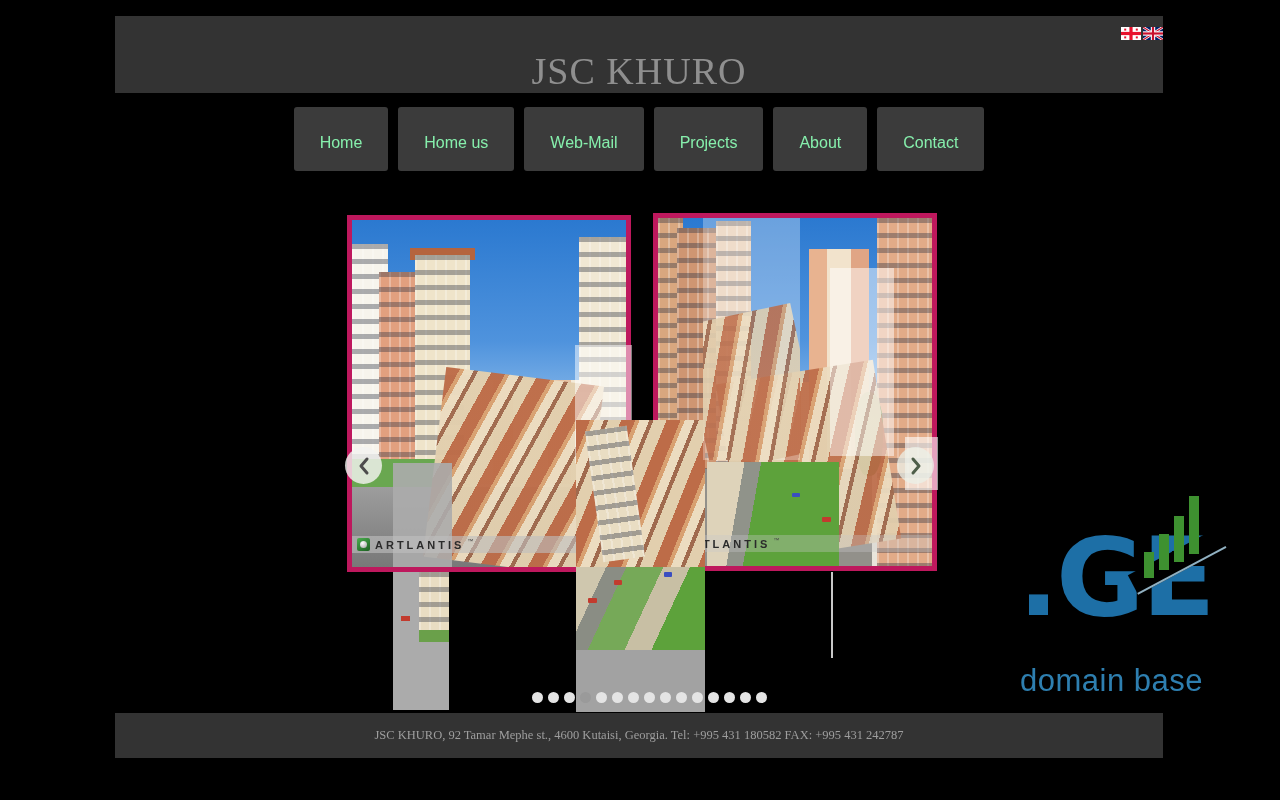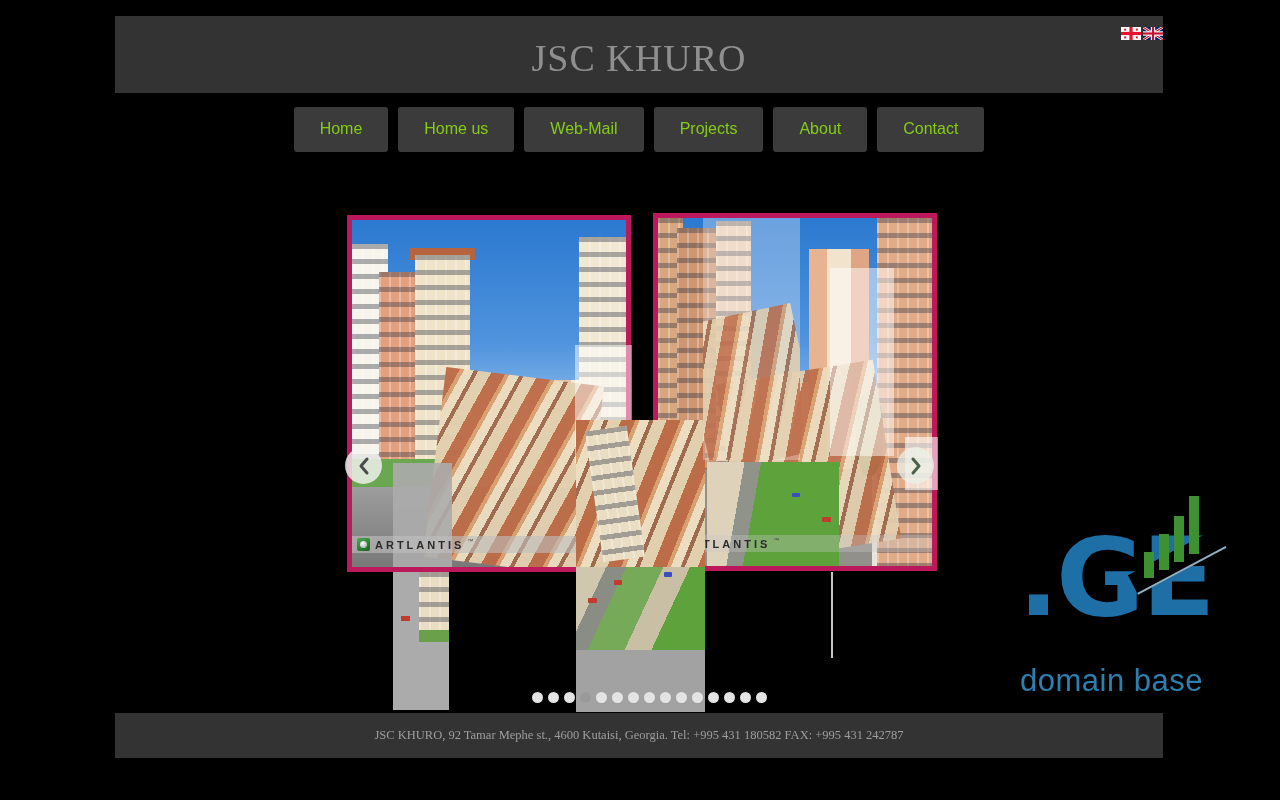--- a/index.html
+++ b/index.html
@@ -1,28 +1,28 @@
 <!DOCTYPE html>
 <html><head>
 <meta charset="utf-8">
 <style>
   html,body{margin:0;padding:0;background:#000;}
   .page{position:relative;width:1280px;height:800px;background:#000;overflow:hidden;
         font-family:"Liberation Sans",sans-serif;}
   
   .header{position:absolute;left:115px;top:16px;width:1048px;height:77px;background:#333;}
-  .site-title{margin:4px;text-align:center;line-height:77px;font-family:"Liberation Serif",serif;
+  .site-title{margin:17px;text-align:center;line-height:77px;font-family:"Liberation Serif",serif;
               font-size:38px;font-weight:normal;color:#8f8f8f;letter-spacing:1px;}
   .flags{position:absolute;top:11px;right:0;display:flex;gap:2px;}
   .flag{display:inline-block;width:20px;height:13px;line-height:0;cursor:pointer;}
   
   .nav{position:absolute;left:115px;top:107px;width:1048px;height:43px;display:flex;
        justify-content:center;gap:10px;}
-  .nav-btn{display:block;height:45px;line-height:43px;padding:0 26px;background:#3b3b3b;
-           color:#84cc16;font-size:16px;border-radius:3px;text-decoration:none;cursor:pointer;}
+  .nav-btn{display:block;height:36px;line-height:43px;padding:14px 26px;background:#3b3b3b;
+           color:#86efac;font-size:16px;border-radius:3px;text-decoration:none;cursor:pointer;}
   
   .slide{position:absolute;background:#be185d;z-index:2;}
   .slide1{left:347px;top:215px;width:284px;height:357px;}
   .slide2{left:653px;top:213px;width:284px;height:358px;}
   .photo{position:absolute;left:5px;top:5px;right:5px;bottom:5px;overflow:hidden;
          background:linear-gradient(180deg,#2b79d0 0%,#4f93dd 35%,#9ec7ee 62%,#e6eef6 72%,#efece2 80%,#e8e4da 100%);}
   .frag{position:absolute;}
   .win{background-image:repeating-linear-gradient(180deg,rgba(45,50,65,.38) 0 5px,rgba(255,255,255,0) 5px 15px),
                         repeating-linear-gradient(90deg,rgba(255,255,255,.28) 0 2px,rgba(255,255,255,0) 2px 10px);}
   .roofs{background:repeating-linear-gradient(112deg,#bd6c48 0 13px,#d8a070 13px 17px,#ecdcc0 17px 26px,#a06a4e 26px 30px,#e2cfae 30px 42px);}

